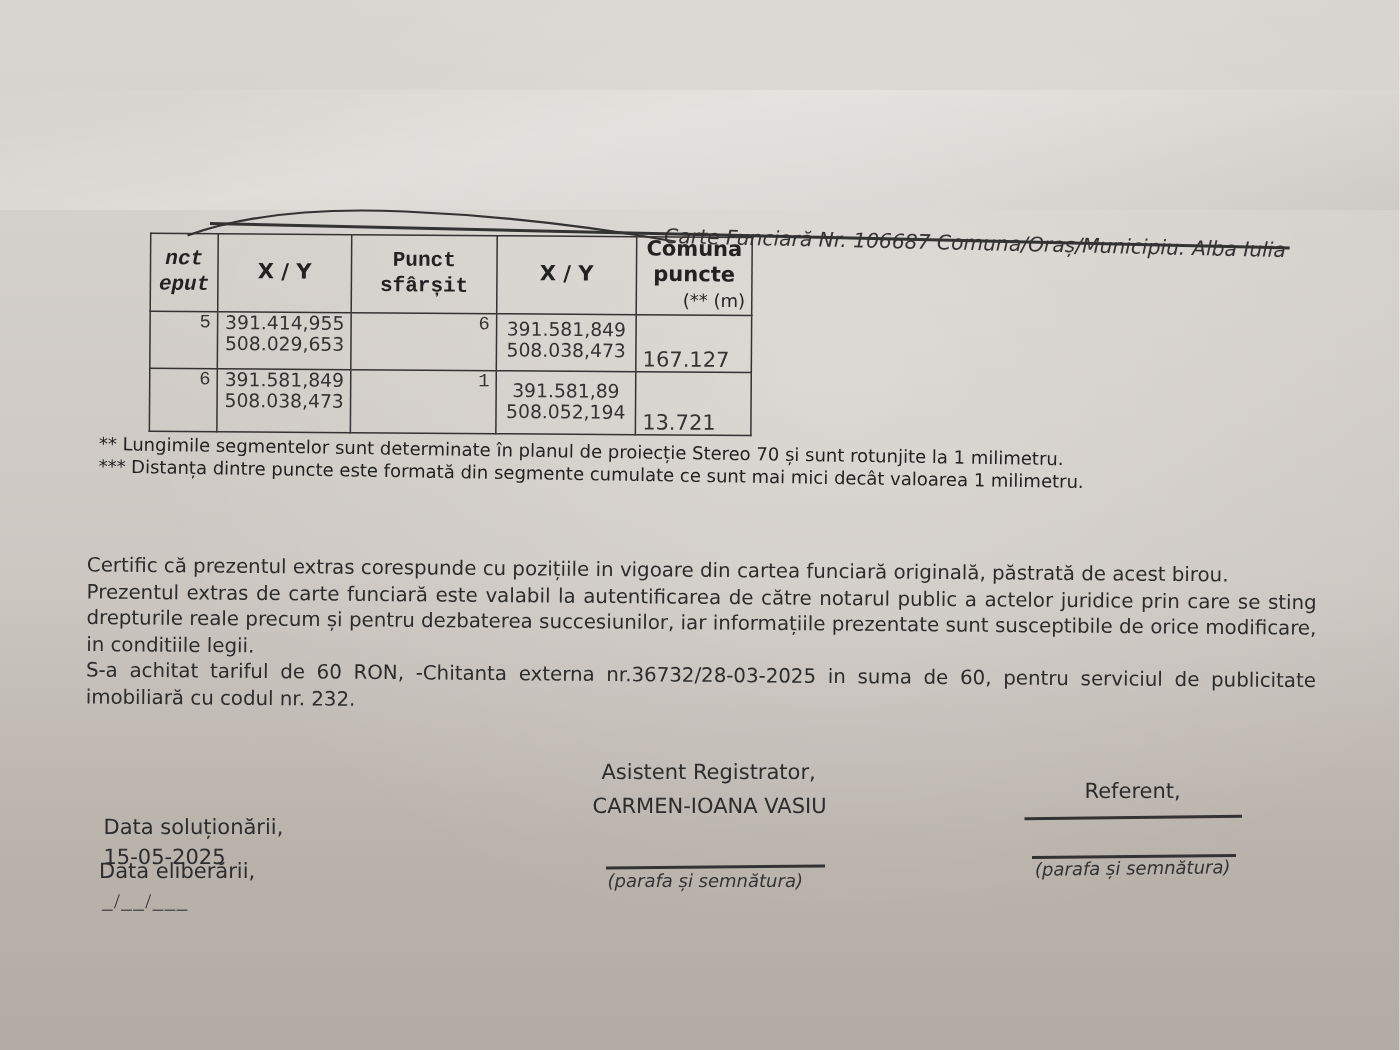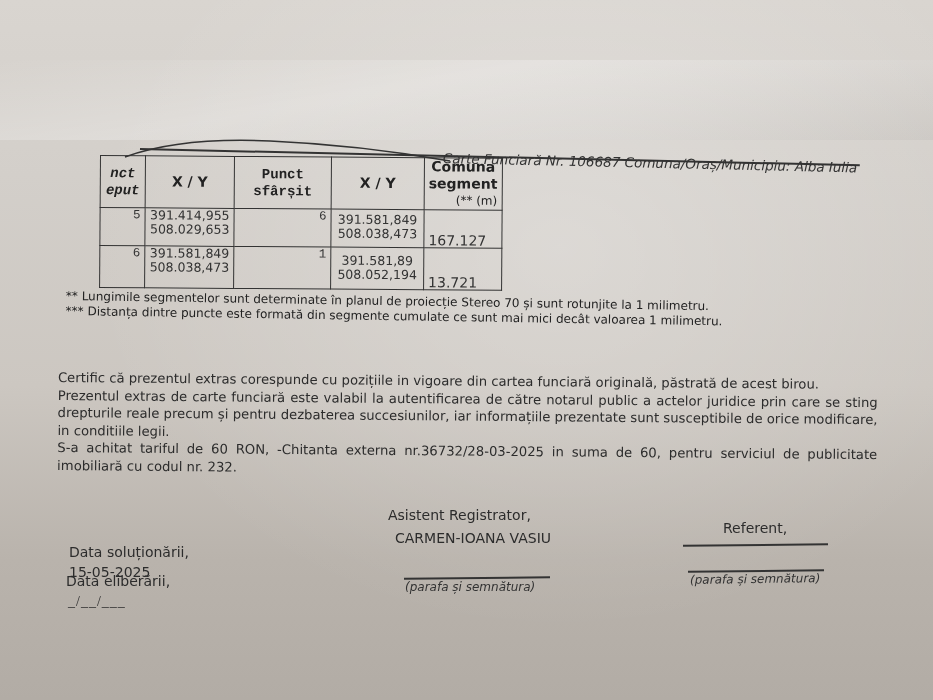--- a/index.html
+++ b/index.html
@@ -76,21 +76,21 @@
         <div>eput</div>
       </th>
       <th class="col-xy1">X / Y</th>
       <th class="col-pt-end">
         <div>Punct</div>
         <div>sfârșit</div>
       </th>
       <th class="col-xy2">X / Y</th>
       <th class="col-len" style="text-align:center;vertical-align:top;font-size:14px">
         <div>Comuna</div>
-        <div>segment</div>
+        <div>puncte</div>
         <div class="small" style="text-align:right;font-size:12px">(** (m)</div>
       </th>
     </tr>
   </thead>
   <tbody>
     <tr style="height:38px">
       <td class="col-pt-start">5</td>
       <td class="col-xy1">
         <div>391.414,955</div>
         <div>508.029,653</div>
@@ -127,21 +127,21 @@
   <p>Certific că prezentul extras corespunde  cu pozițiile in vigoare din cartea funciară originală, păstrată de acest birou.</p>
   <p>Prezentul extras de carte funciară este valabil la autentificarea de către notarul public a actelor juridice prin care se sting drepturile reale precum și pentru dezbaterea succesiunilor, iar informațiile prezentate sunt susceptibile de orice modificare, in conditiile legii.</p>
   <p>S-a achitat tariful de 60 RON, -Chitanta externa nr.36732/28-03-2025 in suma de 60, pentru serviciul de publicitate imobiliară cu codul nr. 232.</p>
 </div>
 
 <div class="sig" style="left:69px; top:519px;margin-top:25px;">Data soluționării,</div>
 <div class="sig" style="left:69px; top:564px;">15-05-2025</div>
 <div class="sig" style="left:66px; top:573px;">Data eliberării,</div>
 <div class="sig" style="left:68px; top:594px; letter-spacing:1px;font-family:Liberation Serif, serif;">_/__/___</div>
 
-<div class="sig" style="left:388px; top:507px;">Asistent Registrator,</div>
+<div class="sig" style="left:401px; top:507px;">Asistent Registrator,</div>
 <div class="sig" style="left:395px; top:530px;">CARMEN-IOANA VASIU</div>
 <div class="sig-line" style="left:404px; top:577px; width:146px; transform:rotate(-0.5deg);"></div>
 <div class="sig-small" style="left:405px; top:580px;">(parafa și semnătura)</div>
 
 <div class="sig" style="left:723px; top:500px;margin-top:20px;">Referent,</div>
 <div class="sig-line" style="left:683px; top:544px; width:145px; transform:rotate(-0.6deg);"></div>
 <div class="sig-line" style="left:688px; top:570px; width:136px; transform:rotate(-0.6deg);"></div>
 <div class="sig-small" style="left:690px; top:572px; transform:rotate(-0.8deg);">(parafa și semnătura)</div>
 
 </body></html>

